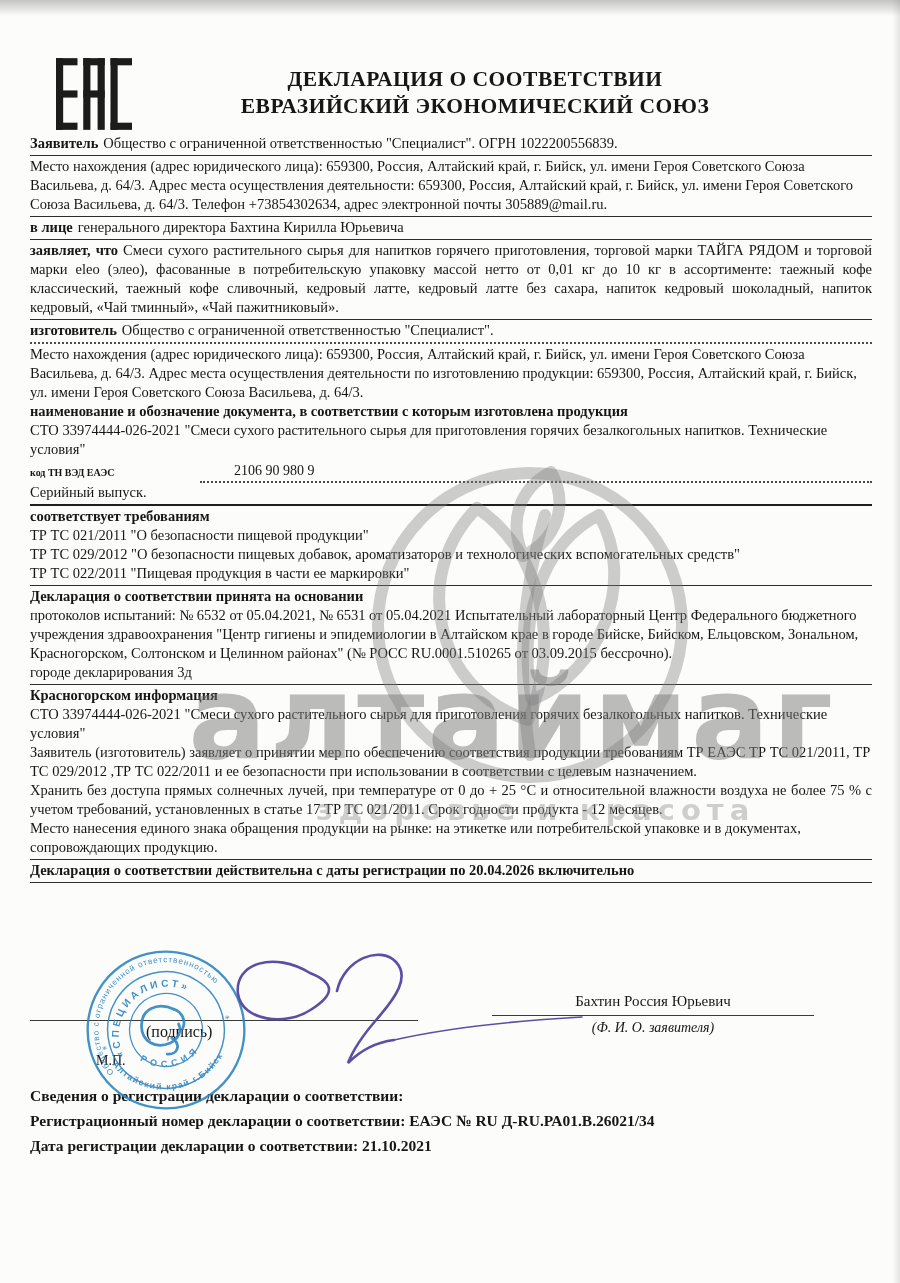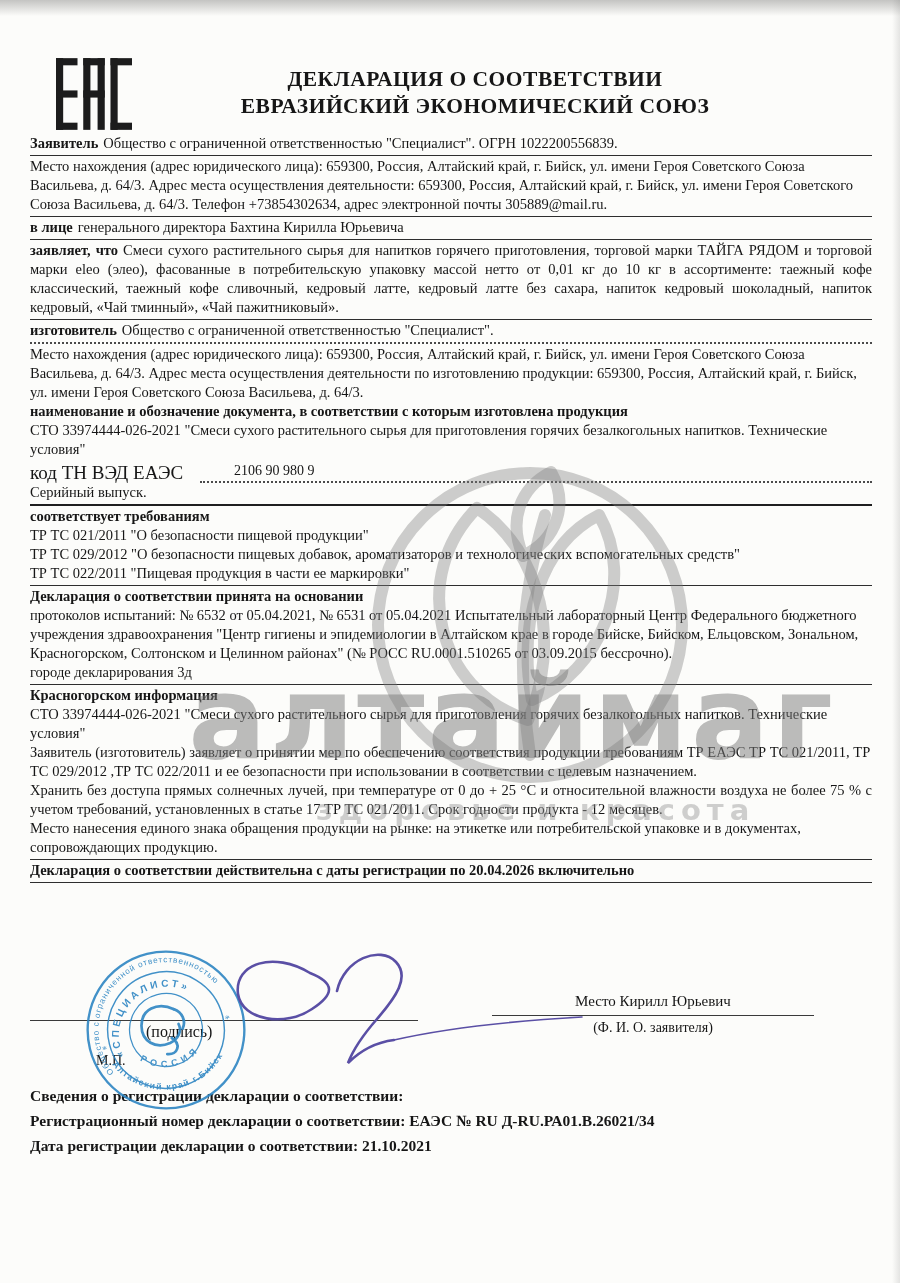--- a/index.html
+++ b/index.html
@@ -23,40 +23,40 @@
   .just{text-align:justify;}
   b.lbl{margin-right:5px;}
   .rule{border:0;border-top:1.5px solid #2e2e2e;margin:2px 0 1px;}
   .rule.dotted{border-top:2px dotted #4a4a4a;}
   .rule.thick{border-top:2px solid #1f1f1f;}
   .doc-header{display:flex;align-items:flex-start;margin:12px 0 4px;}
   .eac{width:76px;height:72px;flex:none;margin-left:26px;}
   .titles{flex:1;text-align:center;font-weight:bold;font-size:21.5px;line-height:27px;letter-spacing:.5px;padding-right:54px;padding-top:8px;}
   .mt12{margin-top:12px;} .mt30{margin-top:30px;}
   .code-row{display:flex;align-items:flex-end;margin-top:2px;}
-  .code-label{font-weight:normal;font-size:19px;line-height:20px;flex:none;width:170px;}
+  .code-label{font-weight:bold;font-size:10px;line-height:20px;flex:none;width:170px;}
   .code-value{flex:1;font-size:14px;line-height:20px;border-bottom:2px dotted #4a4a4a;padding-left:34px;}
   .bold-line{font-weight:bold;}
   
   .wm{position:absolute;z-index:6;pointer-events:none;}
   .wm-emblem{left:365px;top:460px;width:330px;height:330px;}
   .wm-brand{
     left:142px;top:660px;width:740px;text-align:center;
     font-family:"DejaVu Sans","Liberation Sans",sans-serif;font-weight:bold;
     font-size:116px;line-height:116px;letter-spacing:3px;color:rgba(122,122,122,.5);
   }
   .wm-tagline{
     left:316px;top:793px;font-family:"DejaVu Sans","Liberation Sans",sans-serif;
     font-weight:bold;font-size:29px;letter-spacing:6px;color:rgba(150,150,150,.45);
   }
   
   .sig-line-left{position:absolute;left:30px;top:1020px;width:388px;border-top:1.5px solid #3a3a3a;z-index:4;}
   .sig-line-right{position:absolute;left:492px;top:1015px;width:322px;border-top:1.5px solid #3a3a3a;z-index:4;}
   .sig-name{position:absolute;left:492px;top:993px;width:322px;text-align:center;font-size:15px;z-index:4;}
-  .sig-fio{position:absolute;left:492px;top:1020px;width:322px;text-align:center;font-size:14px;z-index:4;}
+  .sig-fio{position:absolute;left:492px;top:1020px;width:322px;text-align:center;font-size:14px;z-index:4;font-style:italic;}
   .podpis{position:absolute;left:146px;top:1023px;font-size:16px;z-index:4;}
   .mp{position:absolute;left:96px;top:1053px;font-size:14px;z-index:4;}
   .stamp{position:absolute;left:84px;top:948px;width:164px;height:164px;transform:rotate(-14deg);opacity:.9;z-index:7;}
   .autograph{position:absolute;left:182px;top:933px;width:410px;height:155px;z-index:8;pointer-events:none;}
   .registration{position:absolute;left:30px;top:1086px;right:28px;z-index:5;}
   .registration p{margin:0;font-weight:bold;font-size:15.5px;line-height:20px;}
   .registration p + p{margin-top:5px;}
 </style>
 </head>
 <body>
@@ -137,21 +137,21 @@
       <path d="M 167,240 C 235,212 272,122 234,55 C 176,84 152,162 167,240"></path>
       <path d="M 158,96 C 143,60 155,28 186,12 C 204,44 192,80 158,96"></path>
     </g>
   </svg>
   <div class="wm wm-brand">алтаймаг</div>
   <div class="wm wm-tagline">здоровье и красота</div>
 
   <div class="sig-line-left"></div>
   <div class="podpis">(подпись)</div>
   <div class="mp">М.П.</div>
-  <div class="sig-name">Место Кирилл Юрьевич</div>
+  <div class="sig-name">Бахтин Россия Юрьевич</div>
   <div class="sig-line-right"></div>
   <div class="sig-fio">(Ф. И. О. заявителя)</div>
 
   <svg class="stamp" viewBox="0 0 180 180" aria-hidden="true">
     <defs>
       <path id="stOut" d="M 25,125 A 74,74 0 1 1 155,125"></path>
       <path id="stOutB" d="M 20,103 A 73,73 0 0 0 160,103"></path>
       <path id="stInT" d="M 42,118 A 53,53 0 1 1 138,118"></path>
       <path id="stInB" d="M 46,104 A 50,50 0 0 0 134,104"></path>
     </defs>

